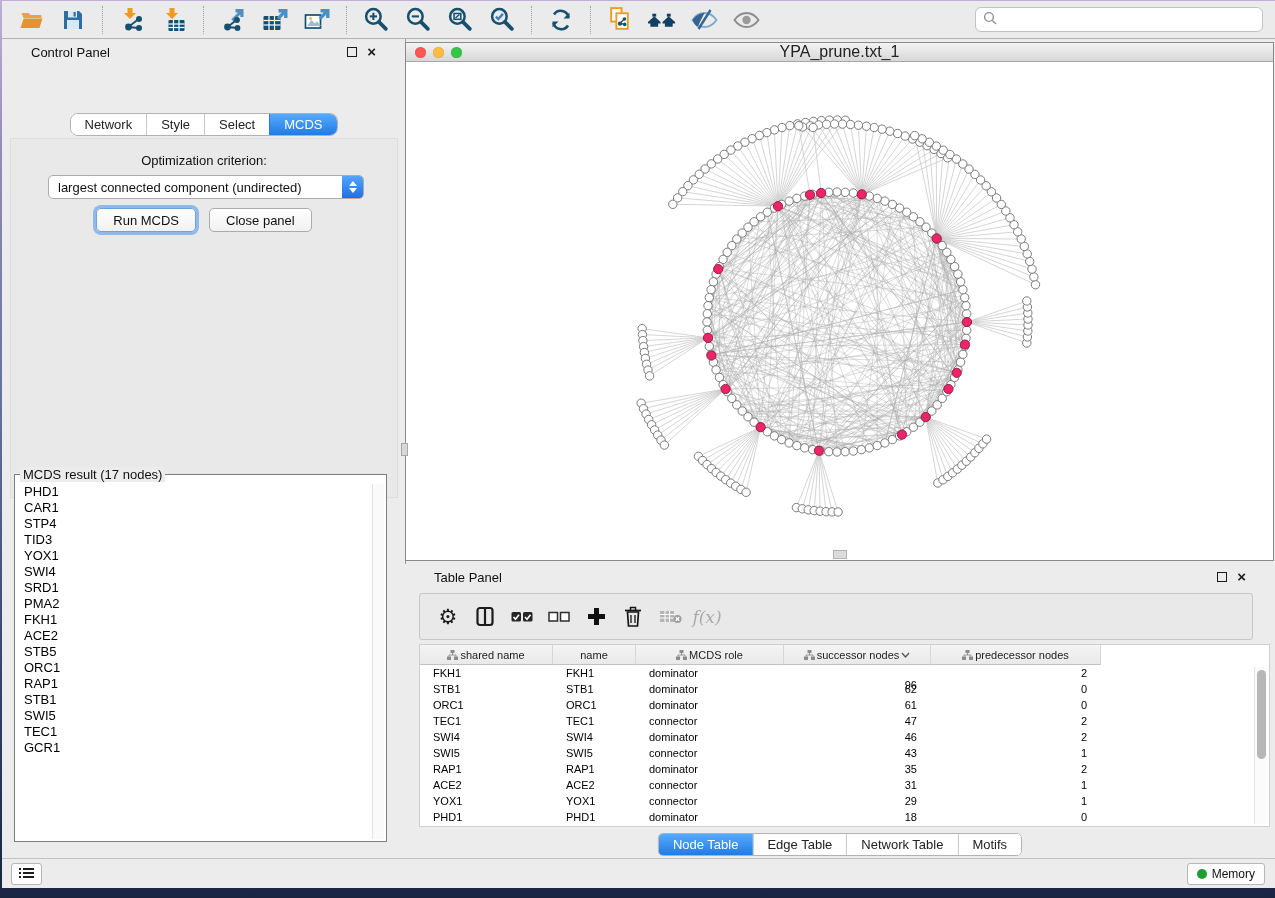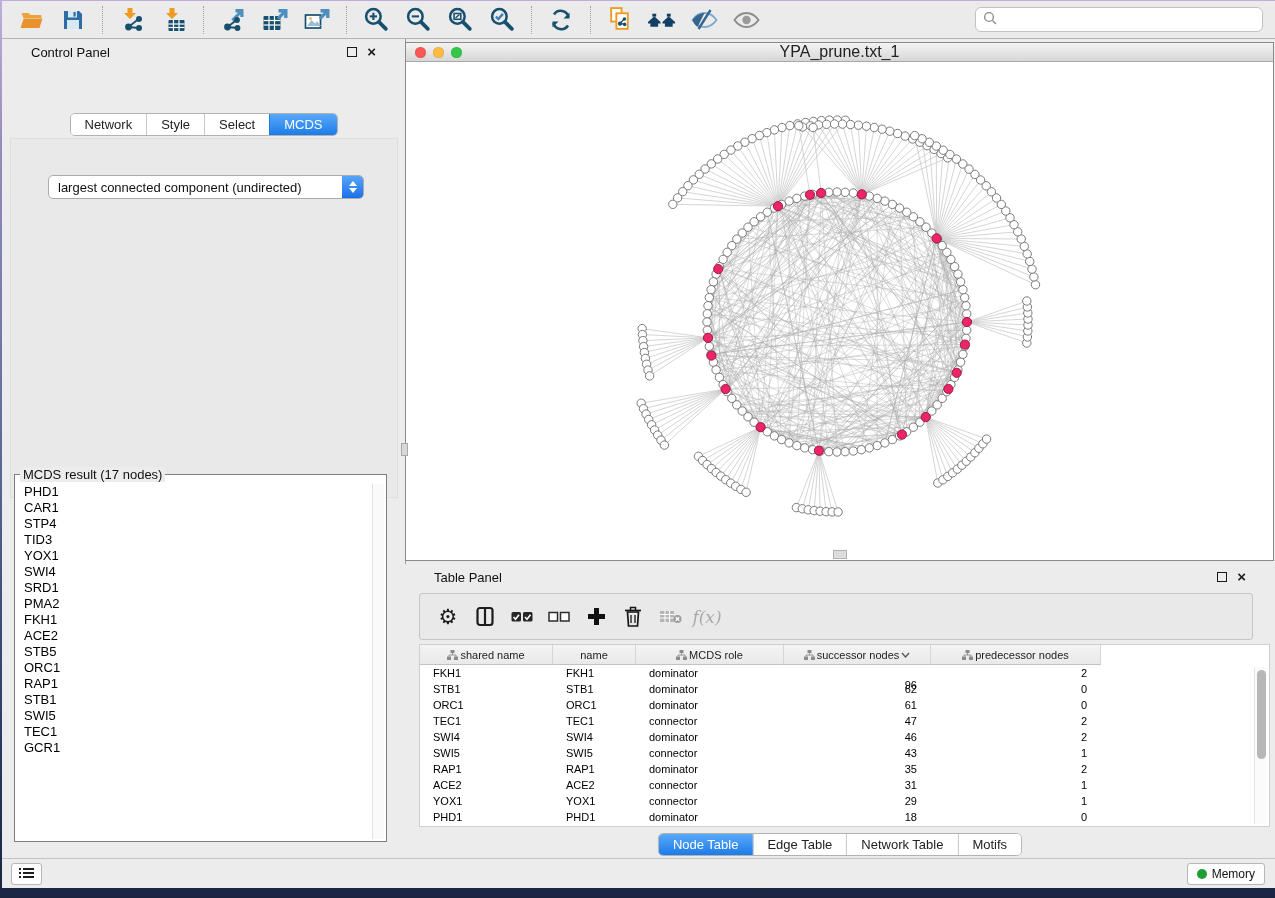--- a/index.html
+++ b/index.html
@@ -24,21 +24,21 @@
     font-size:13px; color:#111; }
   .panel-head .spacer { flex:1; }
   .mini-float { width:10px; height:10px; border:1.6px solid #1a1a1a; margin-right:10px; cursor:pointer; }
   .mini-close { font-size:15px; font-weight:bold; color:#1a1a1a; line-height:10px; cursor:pointer; }
   .seg-tabs { position:absolute; left:50%; transform:translateX(-50%); display:flex;
     border:1px solid #b2b2b2; border-radius:5px; overflow:hidden; background:#fff; height:23px; }
   .seg-tab { padding:0 14px; font-size:13px; display:flex; align-items:center; color:#222;
     border-left:1px solid #c9c9c9; cursor:pointer; background:#fff; white-space:nowrap; }
   .seg-tab:first-child { border-left:none; }
   .seg-tab.active { background:linear-gradient(180deg,#5aa9f8,#1d7ce9); color:#fff; border-left-color:#1d7ce9; }
-  .cp-tabs { top:74px; }
+  .cp-tabs { top:74px;border-radius:8px; }
   .cp-inner { position:absolute; left:8px; top:99px; width:388px; height:360px; background:#e9e9e9;
     border:1px solid #dedede; }
   .opt-label { position:absolute; left:0; top:14px; width:100%; text-align:center; font-size:13px; color:#111; }
   .dropdown { position:absolute; left:37px; top:36px; width:316px; height:24px; background:#fff;
     border:1px solid #ababab; border-radius:5px; display:flex; align-items:center; cursor:pointer;gap:24px; }
   .dropdown .val { flex:1; font-size:13px; padding-left:9px; color:#111; white-space:nowrap; }
   .dd-step { width:21px; height:100%; border-radius:0 4px 4px 0;
     background:linear-gradient(180deg,#55a5f9,#1d6fe8); display:flex; flex-direction:column;
     align-items:center; justify-content:center; gap:2px; }
   .dd-step i { width:0; height:0; border-left:4px solid transparent; border-right:4px solid transparent; display:block; }
@@ -279,26 +279,31 @@
       <span class="mini-float"></span>
       <span class="mini-close">×</span>
     </div>
     <div class="seg-tabs cp-tabs" id="cp-tabs">
         <div class="seg-tab">Network</div>
         <div class="seg-tab">Style</div>
         <div class="seg-tab">Select</div>
         <div class="seg-tab active">MCDS</div>
       </div>
     <div class="cp-inner">
+      <div class="opt-label">Optimization criterion:</div>
       <div class="dropdown">
         <span class="val">largest connected component (undirected)</span>
         <span class="dd-step">
             <i class="dd-up"></i>
             <i class="dd-dn"></i>
           </span>
+      </div>
+      <div class="btnrow">
+        <button class="btn focused">Run MCDS</button>
+        <button class="btn">Close panel</button>
       </div>
     </div>
     <fieldset class="result">
       <legend>MCDS result (17 nodes)</legend>
       <div class="result-list" id="result-list">
           <div>PHD1</div>
           <div>CAR1</div>
           <div>STP4</div>
           <div>TID3</div>
           <div>YOX1</div>

